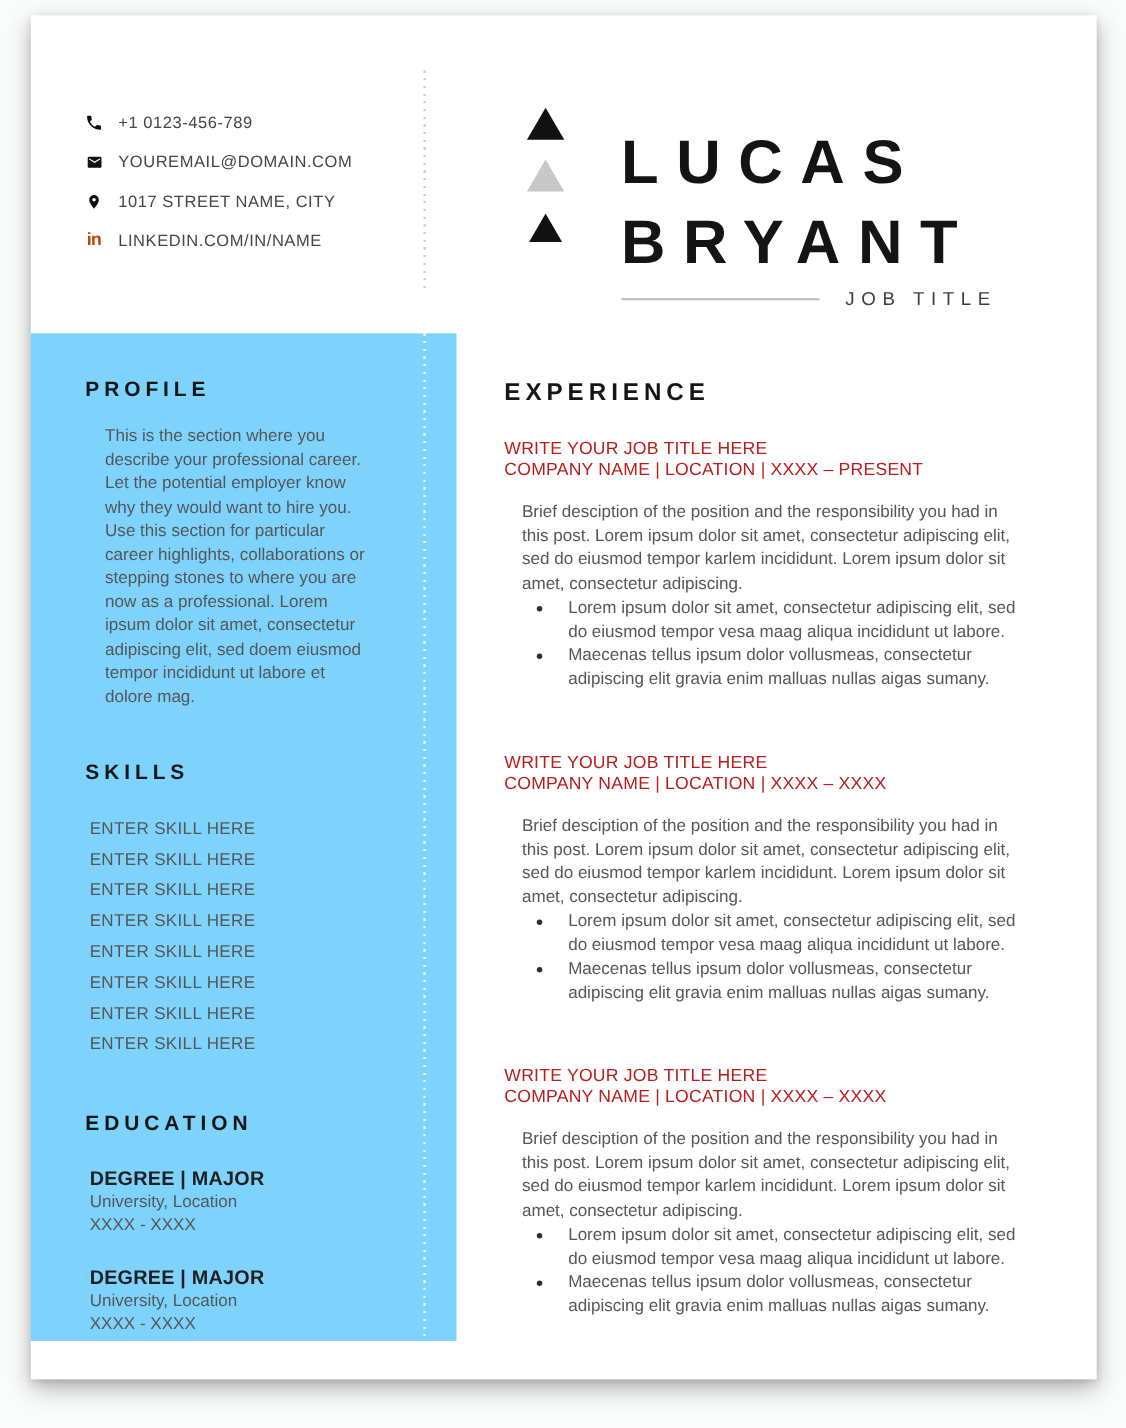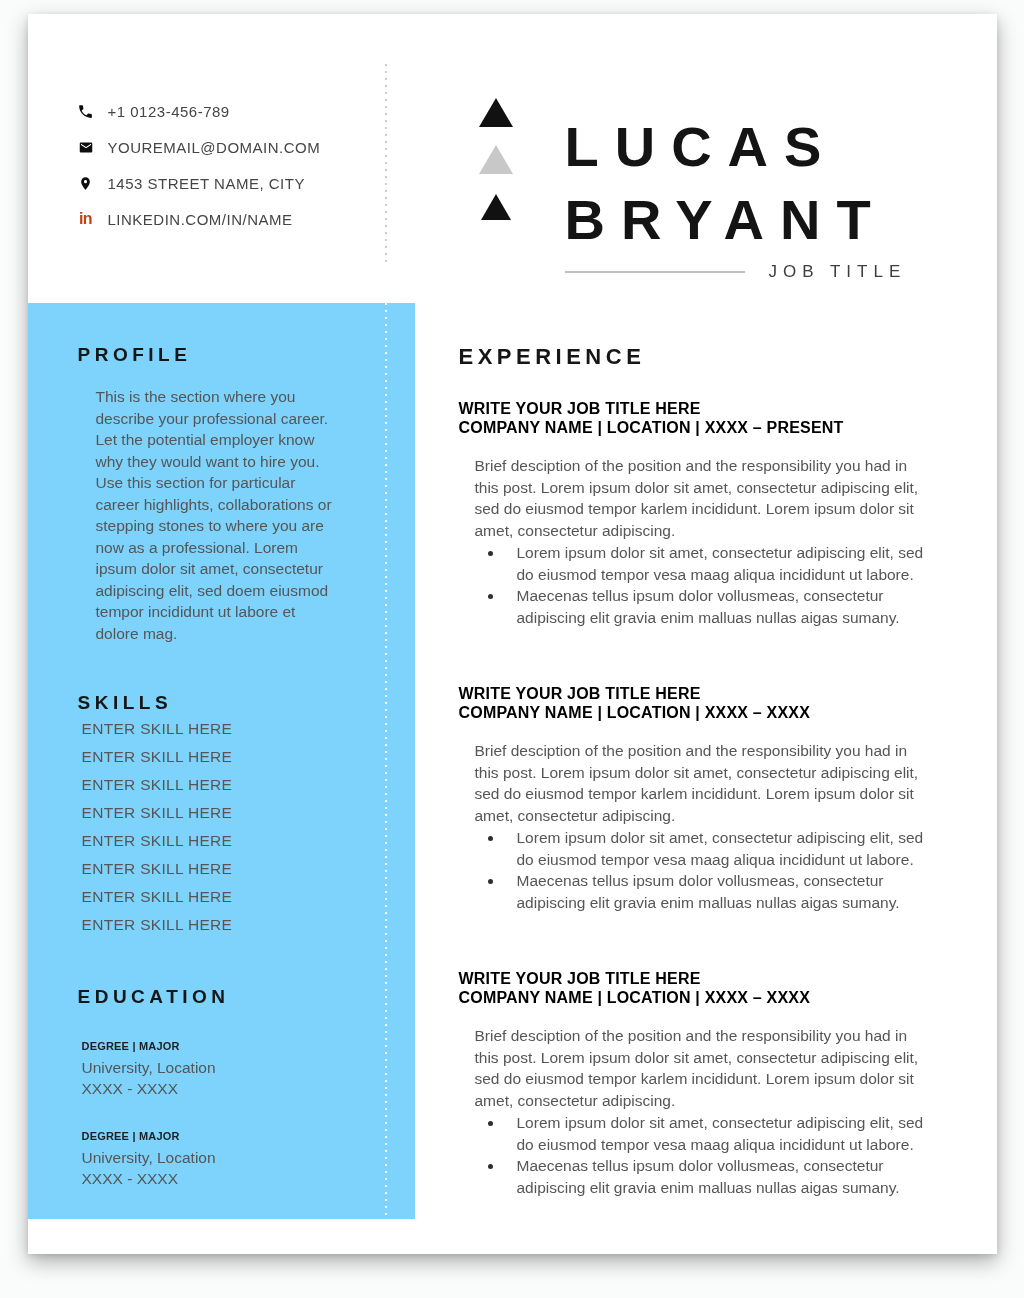--- a/index.html
+++ b/index.html
@@ -62,36 +62,36 @@
     position: absolute; left: 357px; top: 0; bottom: 0;
     width: 2px;
     background: repeating-linear-gradient(to bottom, #ffffff 0 2px, transparent 2px 7px);
   }
   .side-heading {
     margin: 0; font-size: 19px; font-weight: bold;
     letter-spacing: 4.5px; color: #161616; line-height: 24px;
   }
   .profile-text { margin: 19px 18px 0; font-size: 15.5px; line-height: 21.5px; color: #565656; }
   .skills-heading { margin-top: 47px; }
-  .skills-list { }
+  .skills-list { margin-top: 25px; }
   .skill-item { font-size: 15.5px; line-height: 28px; color: #565656; letter-spacing: .3px; padding-left: 4px; white-space: nowrap; }
   .education-heading { margin-top: 46px; }
   .edu-entry { margin-top: 26px; padding-left: 4px; }
-  .edu-degree { font-size: 11px; font-weight: bold; color: #1f1f1f; line-height: 22px; letter-spacing: .2px; }
+  .edu-degree { font-size: 18px; font-weight: bold; color: #1f1f1f; line-height: 22px; letter-spacing: .2px; }
   .edu-school, .edu-dates { font-size: 15.5px; color: #565656; line-height: 21px; }
 
   
   .main { position: absolute; left: 431px; top: 331px; width: 478px; }
   .exp-heading {
     margin: 0 0 30px; font-size: 22px; font-weight: bold;
     letter-spacing: 4.5px; color: #161616; line-height: 24px;
   }
   .entry { margin-bottom: 56px; }
   .job-title, .job-company {
-    font-size: 16px; font-weight: bold; color: #000000;
+    font-size: 16px; font-weight: normal; color: #b91c1c;
     line-height: 19px; letter-spacing: .2px; white-space: nowrap;
   }
   .job-body { margin: 18px 16px 0; font-size: 15.5px; line-height: 21.5px; color: #565656; }
   .bullets { margin-top: 1px; }
   .bullet { position: relative; padding-left: 58px; font-size: 15.5px; line-height: 21.5px; color: #565656; }
   .bullet::before {
     content: ''; position: absolute; left: 29px; top: 9px;
     width: 5px; height: 5px; border-radius: 50%; background: #2e2e2e;
   }
 </style>
@@ -116,21 +116,21 @@
           </svg>
       </span>
       <span class="contact-text">YOUREMAIL@DOMAIN.COM</span>
     </div>
     <div class="contact-row">
       <span class="contact-icon">
         <svg width="15" height="19" viewBox="0 0 24 24" fill="currentColor">
             <path d="M12 2C8.13 2 5 5.13 5 9c0 5.25 7 13 7 13s7-7.75 7-13c0-3.87-3.13-7-7-7zm0 9.5c-1.38 0-2.5-1.12-2.5-2.5s1.12-2.5 2.5-2.5 2.5 1.12 2.5 2.5-1.12 2.5-2.5 2.5z"></path>
           </svg>
       </span>
-      <span class="contact-text">1453 STREET NAME, CITY</span>
+      <span class="contact-text">1017 STREET NAME, CITY</span>
     </div>
     <div class="contact-row">
       <span class="contact-icon">
         <span class="li-glyph">in</span>
       </span>
       <span class="contact-text">LINKEDIN.COM/IN/NAME</span>
     </div>
   </div>
 
   <div class="header-dots"></div>

